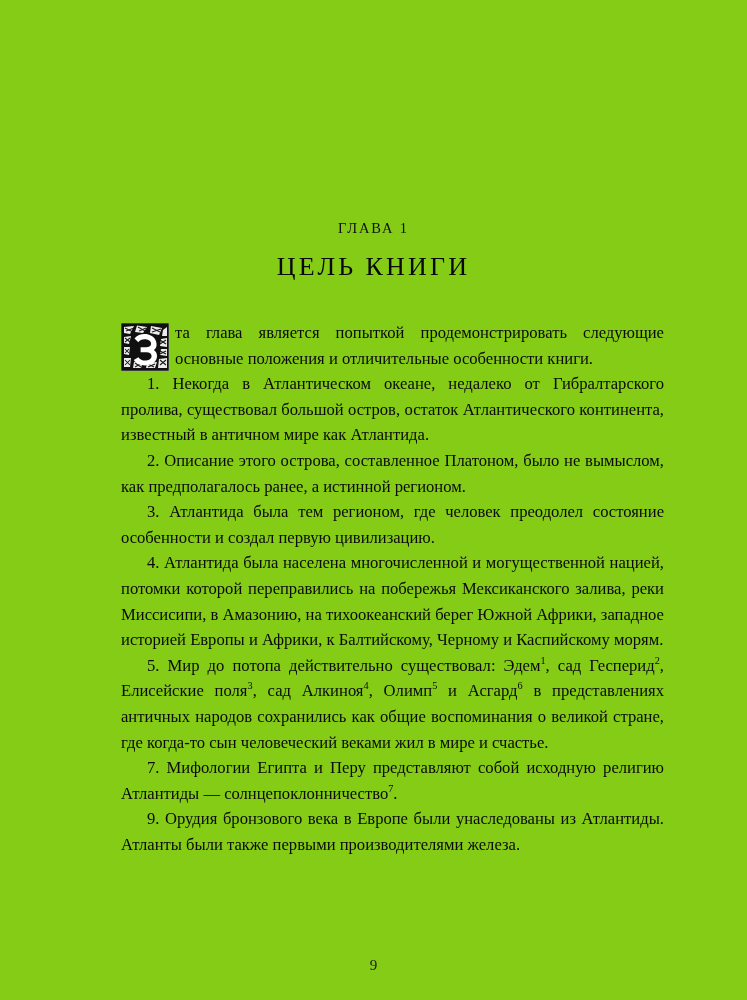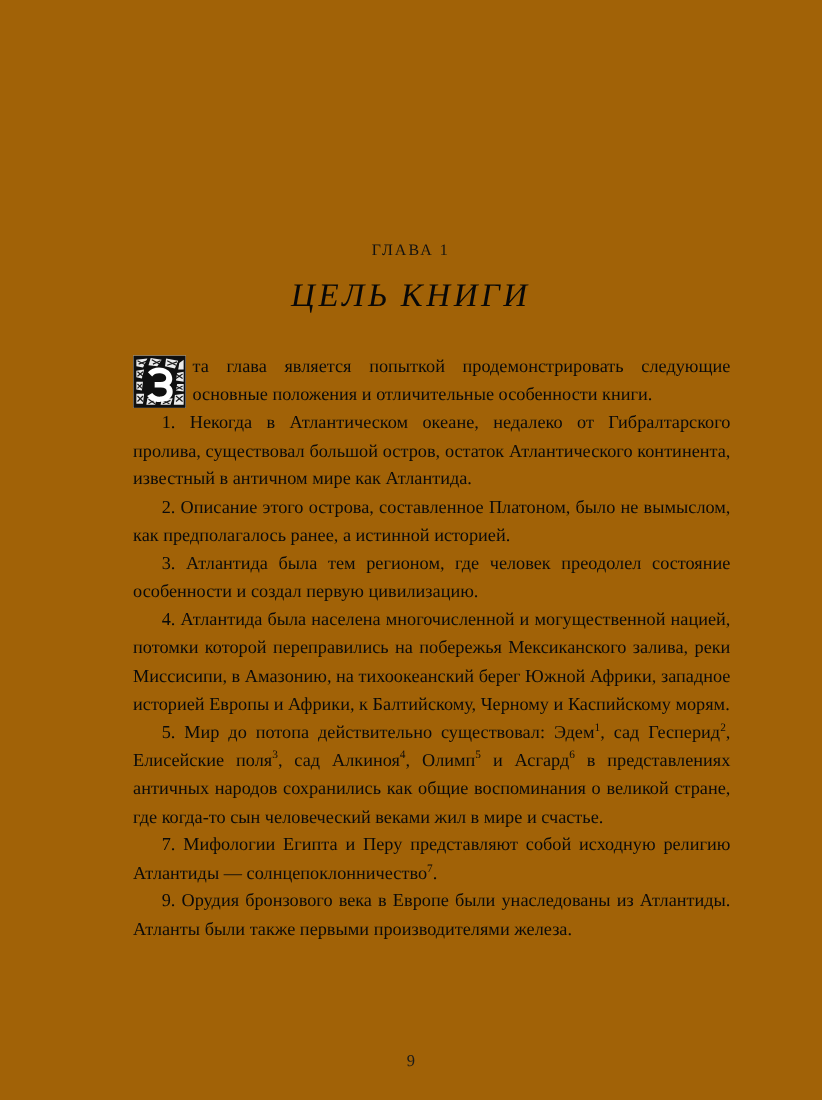--- a/index.html
+++ b/index.html
@@ -14,21 +14,21 @@
     position: relative;
     overflow: hidden;
     font-family: "Liberation Serif", "DejaVu Serif", serif;
     color: #000000;
     -webkit-font-smoothing: antialiased;
   }
 
   .page {
     position: absolute;
     inset: 0;
-    background: #a16207;
+    background: #84cc16;
   }
 
   
   .chapter-head {
     position: absolute;
     left: 0;
     right: 0;
     top: 221px;
     text-align: center;
   }
@@ -37,27 +37,26 @@
     letter-spacing: 1.9px;
     font-weight: 400;
     text-transform: uppercase;
     line-height: 1;
     color: #111;
     display: block;
   }
   .chapter-title {
     display: block;
     margin-top: 18px;
-    font-size: 30px;
+    font-size: 26px;
     letter-spacing: 3.2px;
     font-weight: 400;
     text-transform: uppercase;
     line-height: 1;
     color: #080808;
-    font-style: italic;
   }
   .chapter-title .gap { display: inline-block; width: 9px; }
 
   
   .body-block {
     position: absolute;
     left: 85px;
     top: 320px;
     width: 579px;
     font-size: 16.6px;
@@ -178,21 +177,21 @@
                      C21.4 16.0, 18.7 17.1, 17.3 19.3 Z"></path>
           </g>
           <rect x="1" y="1" width="46" height="46" fill="none" stroke="#101010" stroke-width="1.6"></rect>
         </svg>
       </span>
       <span>та глава является попыткой продемонстрировать следующие основные положения и отличительные особенности книги.</span>
     </p>
 
     <p><span>1.</span> <span>Некогда в Атлантическом океане, недалеко от Гибралтарского пролива, существовал большой остров, остаток Атлантического континента, известный в античном мире как Атлантида.</span></p>
 
-    <p><span>2.</span> <span>Описание этого острова, составленное Платоном, было не вымыслом, как предполагалось ранее, а истинной историей.</span></p>
+    <p><span>2.</span> <span>Описание этого острова, составленное Платоном, было не вымыслом, как предполагалось ранее, а истинной регионом.</span></p>
 
     <p><span>3.</span> <span>Атлантида была тем регионом, где человек преодолел состояние особенности и создал первую цивилизацию.</span></p>
 
     <p><span>4.</span> <span>Атлантида была населена многочисленной и могущественной нацией, потомки которой переправились на побережья Мексиканского залива, реки Миссисипи, в Амазонию, на тихоокеанский берег Южной Африки, западное историей Европы и Африки, к Балтийскому, Черному и Каспийскому морям.</span></p>
 
     <p><span>5.</span> <span>Мир до потопа действительно существовал: Эдем<sup>1</sup>, сад Гесперид<sup>2</sup>, Елисейские поля<sup>3</sup>, сад Алкиноя<sup>4</sup>, Олимп<sup>5</sup> и Асгард<sup>6</sup> в представлениях античных народов сохранились как общие воспоминания о великой стране, где когда-то сын человеческий веками жил в мире и счастье.</span></p>
 
 
     <p><span>7.</span> <span>Мифологии Египта и Перу представляют собой исходную религию Атлантиды — солнцепоклонничество<sup>7</sup>.</span></p>
 

